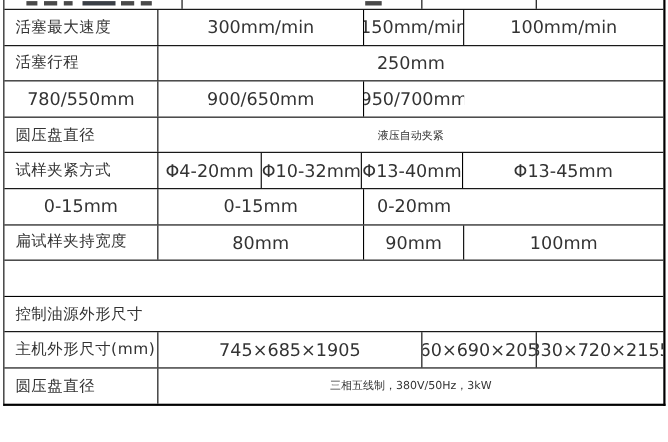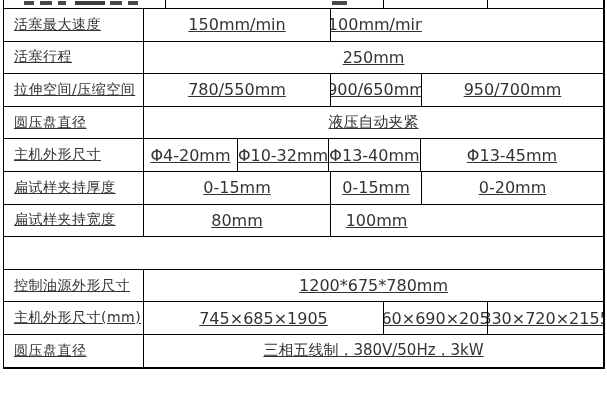--- a/index.html
+++ b/index.html
@@ -32,30 +32,29 @@
   .cols-4      { grid-template-columns: 140px 94px 91px 92px 1fr; }
   .cols-3b     { grid-template-columns: 140px 240px 104px 1fr; }  
   .cols-part   { grid-template-columns: 162px 218px 104px 1fr; }  
   .cell {
     display: flex;
     align-items: center;
     justify-content: center;
     font-size: 16px;
     overflow: hidden;
     white-space: nowrap;
-    text-decoration: underline;
   }
   .cell:not(:last-child) { border-right: 1px solid #000; }
   .cell.label {
     justify-content: flex-start;
     padding-left: 10px;
     font-size: 14px;
     letter-spacing: 0.5px;
   }
-  .cell.cjk { font-size: 15px; }
+  .cell.cjk { font-size: 10px; }
   
   .remnants {
     align-items: flex-start;
     padding-top: 1px;
     justify-content: flex-start;
   }
   .smudge {
     display: inline-block;
     height: 4px;
     background: #4a4a4a;
@@ -90,69 +89,68 @@
     </div>
     <div class="cell remnants remnant-right">
       <span class="smudge s7"></span>
     </div>
     <div class="cell"></div>
     <div class="cell"></div>
   </div>
 
   <div class="row cols-3a">
     <div class="cell label">活塞最大速度</div>
+    <div class="cell">300mm/min</div>
     <div class="cell">150mm/min</div>
     <div class="cell">100mm/min</div>
   </div>
 
   <div class="row cols-span">
     <div class="cell label">活塞行程</div>
     <div class="cell">250mm</div>
   </div>
 
   <div class="row cols-3a">
-    <div class="cell label">拉伸空间/压缩空间</div>
     <div class="cell">780/550mm</div>
     <div class="cell">900/650mm</div>
     <div class="cell">950/700mm</div>
   </div>
 
 
   <div class="row cols-span">
     <div class="cell label">圆压盘直径</div>
     <div class="cell cjk">液压自动夹紧</div>
   </div>
 
   <div class="row cols-4">
-    <div class="cell label">主机外形尺寸</div>
+    <div class="cell label">试样夹紧方式</div>
     <div class="cell">Φ4-20mm</div>
     <div class="cell">Φ10-32mm</div>
     <div class="cell">Φ13-40mm</div>
     <div class="cell">Φ13-45mm</div>
   </div>
 
   <div class="row cols-3a">
-    <div class="cell label">扁试样夹持厚度</div>
     <div class="cell">0-15mm</div>
     <div class="cell">0-15mm</div>
     <div class="cell">0-20mm</div>
   </div>
 
   <div class="row cols-3a">
     <div class="cell label">扁试样夹持宽度</div>
     <div class="cell">80mm</div>
+    <div class="cell">90mm</div>
     <div class="cell">100mm</div>
   </div>
 
   <div class="row cols-span">
   </div>
 
   <div class="row cols-span">
     <div class="cell label">控制油源外形尺寸</div>
-    <div class="cell">1200*675*780mm</div>
   </div>
 
   <div class="row cols-3b">
     <div class="cell label">主机外形尺寸(mm)</div>
     <div class="cell">745×685×1905</div>
     <div class="cell">760×690×2055</div>
     <div class="cell">830×720×2155</div>
   </div>
 
   <div class="row cols-span">

